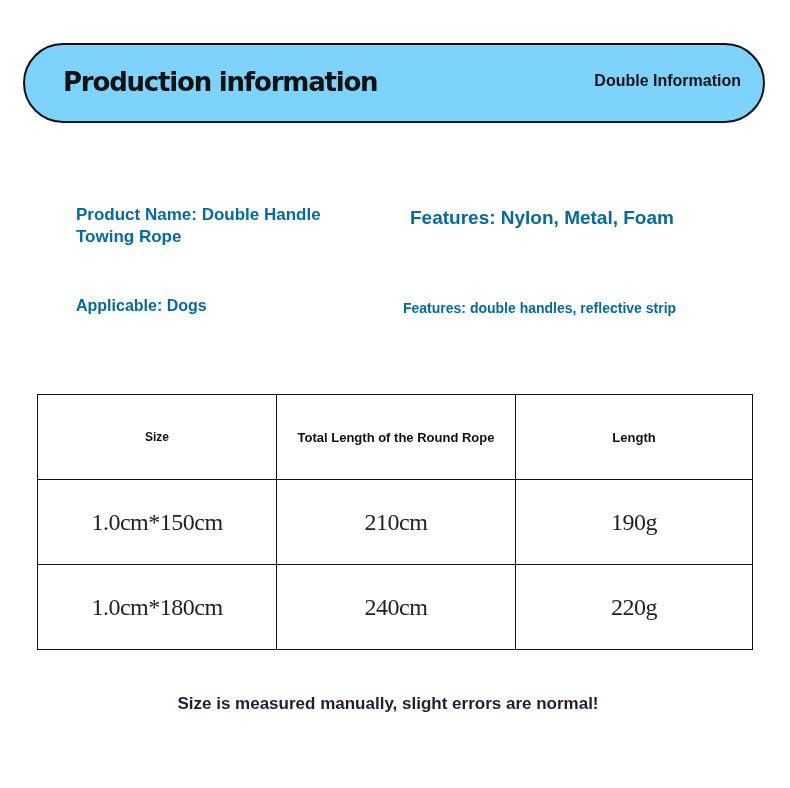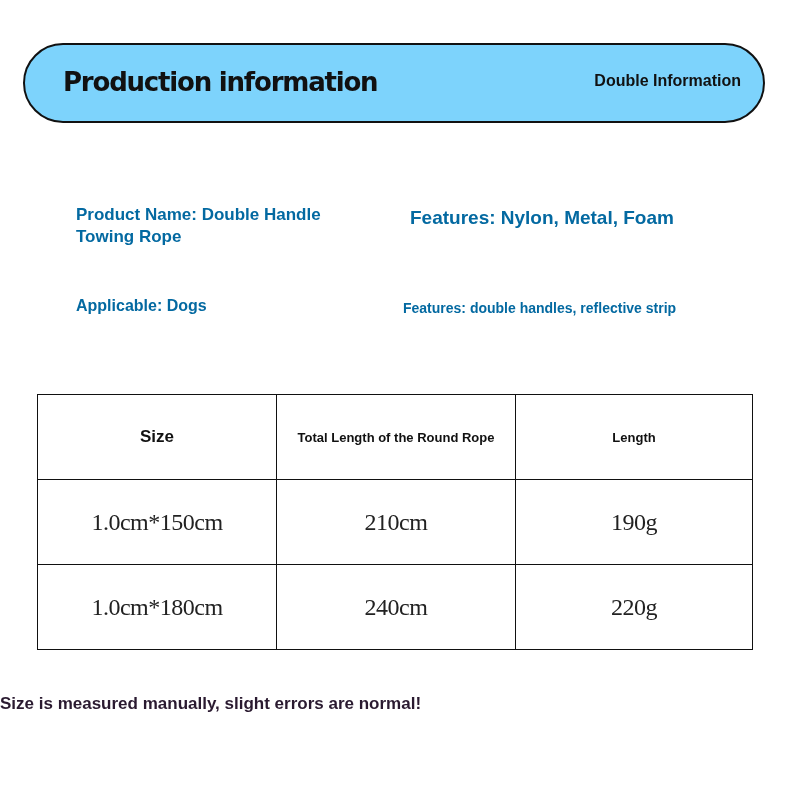--- a/index.html
+++ b/index.html
@@ -12,25 +12,25 @@
     .banner-sub { position: absolute; right: 22px; top: 27px; font-size: 16px; font-weight: bold;
                   font-family: "Liberation Sans", sans-serif; color: #111; }
     .info { position: absolute; font-family: "Liberation Sans", sans-serif; font-weight: bold; color: #0369a1; }
     .info-name { left: 76px; top: 204px; width: 300px; font-size: 17px; line-height: 22px; }
     .info-material { left: 410px; top: 207px; font-size: 19px; }
     .info-applicable { left: 76px; top: 297px; font-size: 16px; }
     .info-features { left: 403px; top: 300px; font-size: 14px; }
     table.specs { position: absolute; left: 37px; top: 394px; width: 716px; border-collapse: collapse; }
     table.specs td, table.specs th { border: 1.5px solid #111; text-align: center; vertical-align: middle; height: 84px; padding: 0; }
     table.specs th { font-family: "Liberation Sans", sans-serif; font-weight: bold; color: #111; }
-    th.c0 { width: 238px; font-size: 17px; margin-top: 28px; }
+    th.c0 { width: 238px; font-size: 12px; margin-top: 28px; }
     th.c1 { width: 238px; font-size: 13px; }
     th.c2 { font-size: 13px; }
     table.specs td { font-size: 24px; font-weight: normal; color: #222; font-family: Liberation Serif, serif; letter-spacing: -0.5px; }
-    .note { position: absolute; left: 0; width: 776px; top: 694px; text-align: left;
+    .note { position: absolute; left: 0; width: 776px; top: 694px; text-align: center;
             font-family: "Liberation Sans", sans-serif; font-weight: bold; font-size: 17px; color: #2a1a30; }
   </style>
 </head>
 <body>
 
 <div class="banner">
   <div class="banner-title">Production information</div>
   <div class="banner-sub">Double Information</div>
 </div>
 

